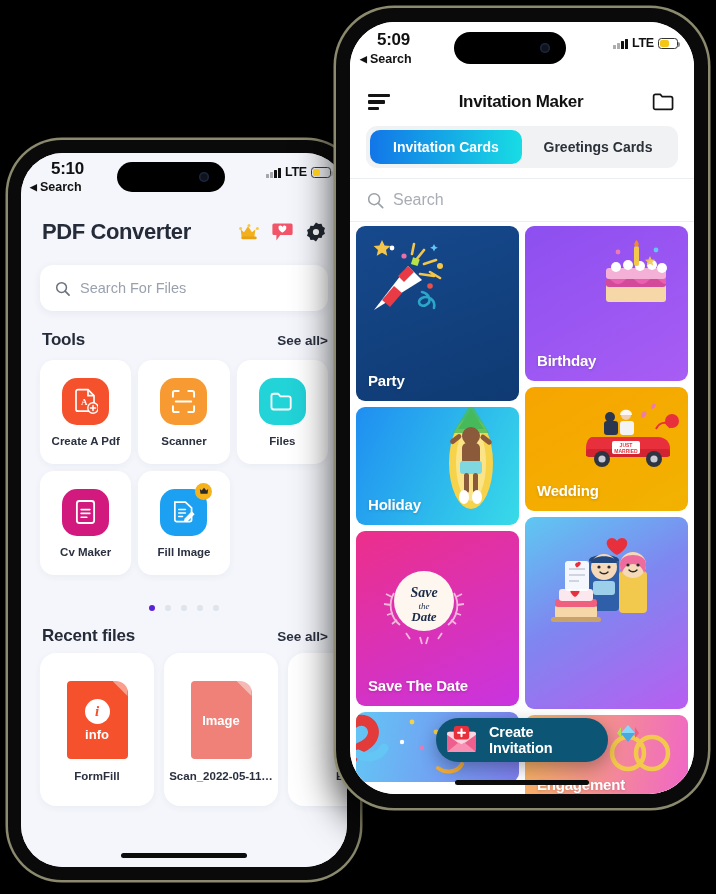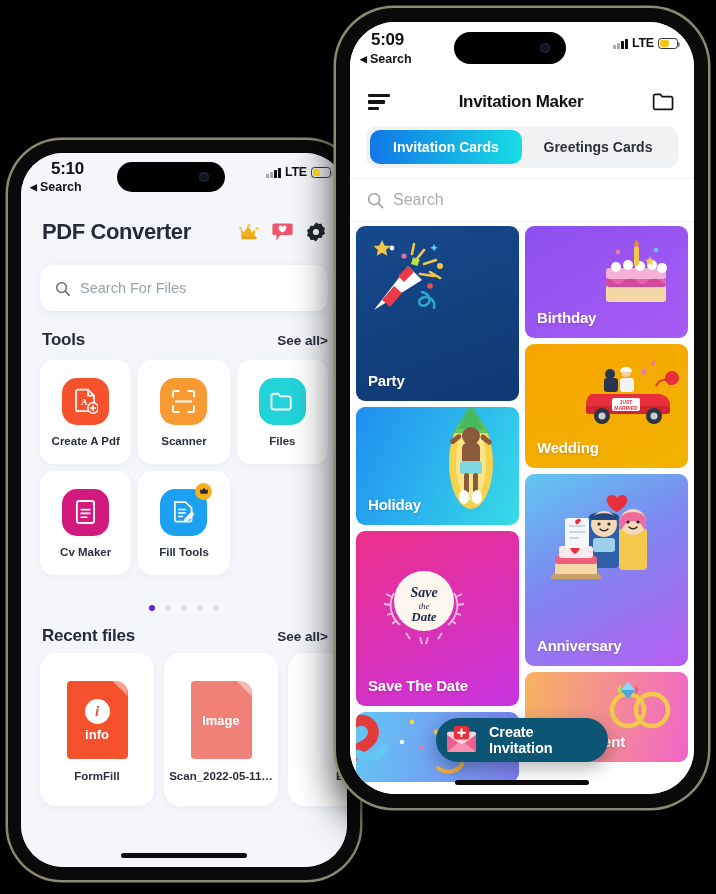--- a/index.html
+++ b/index.html
@@ -263,21 +263,21 @@
                 <path d="M4 3.2h11l6.4 6v12.4a2 2 0 01-2 2H6a2 2 0 01-2-2z" fill="none" stroke="#fff" stroke-width="1.8"></path>
                 <path d="M8 11h7M8 14.6h7M8 18.2h4" stroke="#fff" stroke-width="1.6" stroke-linecap="round"></path>
                 <path d="M21.6 12.8l3 3-7.6 7.6-3.6.6.6-3.6z" fill="#fff"></path>
               </svg>
               <span class="pro-badge">
                 <svg width="10" height="8" viewBox="0 0 12 10">
                   <path d="M.8 2.4l2.3 2.1L6 .9l2.9 3.6 2.3-2.1-.8 6H1.6z" fill="#2a2a2a"></path>
                 </svg>
               </span>
             </span>
-            <span class="tl">Fill Tools</span>
+            <span class="tl">Fill Image</span>
           </div>
         </div>
 
         <div class="dots">
           <span class="on"></span>
           <span></span>
           <span></span>
           <span></span>
           <span></span>
         </div>
@@ -312,21 +312,21 @@
       </div>
       <div class="home-ind" style="width:126px;"></div>
     </div>
   </div>
 
   <div class="phone" id="phoneRight">
     <div class="screen">
       <div id="R">
 
         <div class="statusbar">
-          <div class="sb-time" style="left:21px; top:8px;">5:09</div>
+          <div class="sb-time" style="left:27px; top:8px;">5:09</div>
           <div class="sb-back" style="left:10px; top:30px;">
             <span class="tri">◀</span>
             <span>Search</span>
           </div>
           <div class="sb-right" style="right:16px; top:14px;">
             <span class="bars">
                 <i></i>
                 <i></i>
                 <i></i>
                 <i></i>
@@ -444,21 +444,21 @@
                   <circle cx="52" cy="34" r="2.2" fill="#ffffff"></circle>
                     <circle cx="134" cy="16" r="2.2" fill="#ffffff"></circle>
                   <path d="M88 60c8 6 20 4 24-4" stroke="#f4b03a" stroke-width="4" fill="none" stroke-linecap="round"></path>
                 </svg>
               </span>
 
             </div>
           </div>
 
           <div class="col">
-            <div class="card" style="height:112px;background:linear-gradient(150deg,#8d4ff0,#a85df4);">
+            <div class="card" style="height:155px;background:linear-gradient(150deg,#8d4ff0,#a85df4);">
               <span class="art" style="right:10px; top:12px;">
                 <svg width="84" height="72" viewBox="0 0 84 72">
                   <rect x="12" y="46" width="60" height="18" rx="3" fill="#f6d7a8"></rect>
                   <rect x="12" y="40" width="60" height="9" rx="3" fill="#d44a9b"></rect>
                   <path d="M12 40c6 0 6 6 12 6s6-6 12-6 6 6 12 6 6-6 12-6 6 6 12 6v-8H12z" fill="#ec5fae"></path>
                   <rect x="12" y="30" width="60" height="11" rx="3" fill="#f4b0d6"></rect>
                   <circle cx="22" cy="29" r="5" fill="#fff"></circle>
                     <circle cx="34" cy="27" r="5" fill="#fff"></circle>
                   <circle cx="46" cy="28" r="5" fill="#fff"></circle>
                     <circle cx="58" cy="27" r="5" fill="#fff"></circle>
@@ -520,21 +520,20 @@
                   <rect x="20" y="74" width="42" height="14" rx="3" fill="#f6d7a8"></rect>
                   <rect x="20" y="68" width="42" height="8" rx="3" fill="#ef5f7e"></rect>
                   <rect x="24" y="58" width="34" height="12" rx="3" fill="#fbe8ee"></rect>
                   <path d="M40 60c2-3 6-1 4 2s-4 4-4 4-2-1-4-4 2-5 4-2z" fill="#e8303c"></path>
                   <rect x="16" y="86" width="50" height="5" rx="2.5" fill="#c9a26a"></rect>
                   <rect x="30" y="30" width="24" height="30" rx="3" fill="#fff" opacity=".92"></rect>
                   <path d="M34 38h16M34 44h16M34 50h10" stroke="#c4c9d4" stroke-width="1.4"></path>
                   <path d="M42 32c1.6-2.4 5-.8 3.4 1.6S42 36.4 42 36.4s-3-2-1.4-4 1.4 0 1.4 0z" fill="#e8303c"></path>
                 </svg>
               </span>
-              <span class="cname">Anniversary</span>
             </div>
 
             <div class="card" style="height:90px;background:linear-gradient(100deg,#f7b45f,#f065c8);">
               <span class="art" style="right:8px; top:4px;">
                 <svg width="80" height="56" viewBox="0 0 80 56">
                   <circle cx="28" cy="34" r="16" fill="none" stroke="#f2c94c" stroke-width="4.5"></circle>
                   <circle cx="52" cy="34" r="16" fill="none" stroke="#f2c94c" stroke-width="4.5"></circle>
                   <path d="M28 6l7 8-7 9-7-9z" fill="#63c6f5"></path>
                   <path d="M28 6l7 8h-14z" fill="#8ad8f7"></path>
                   <path d="M21 14h14l-7 9z" fill="#4aa8e0"></path>

